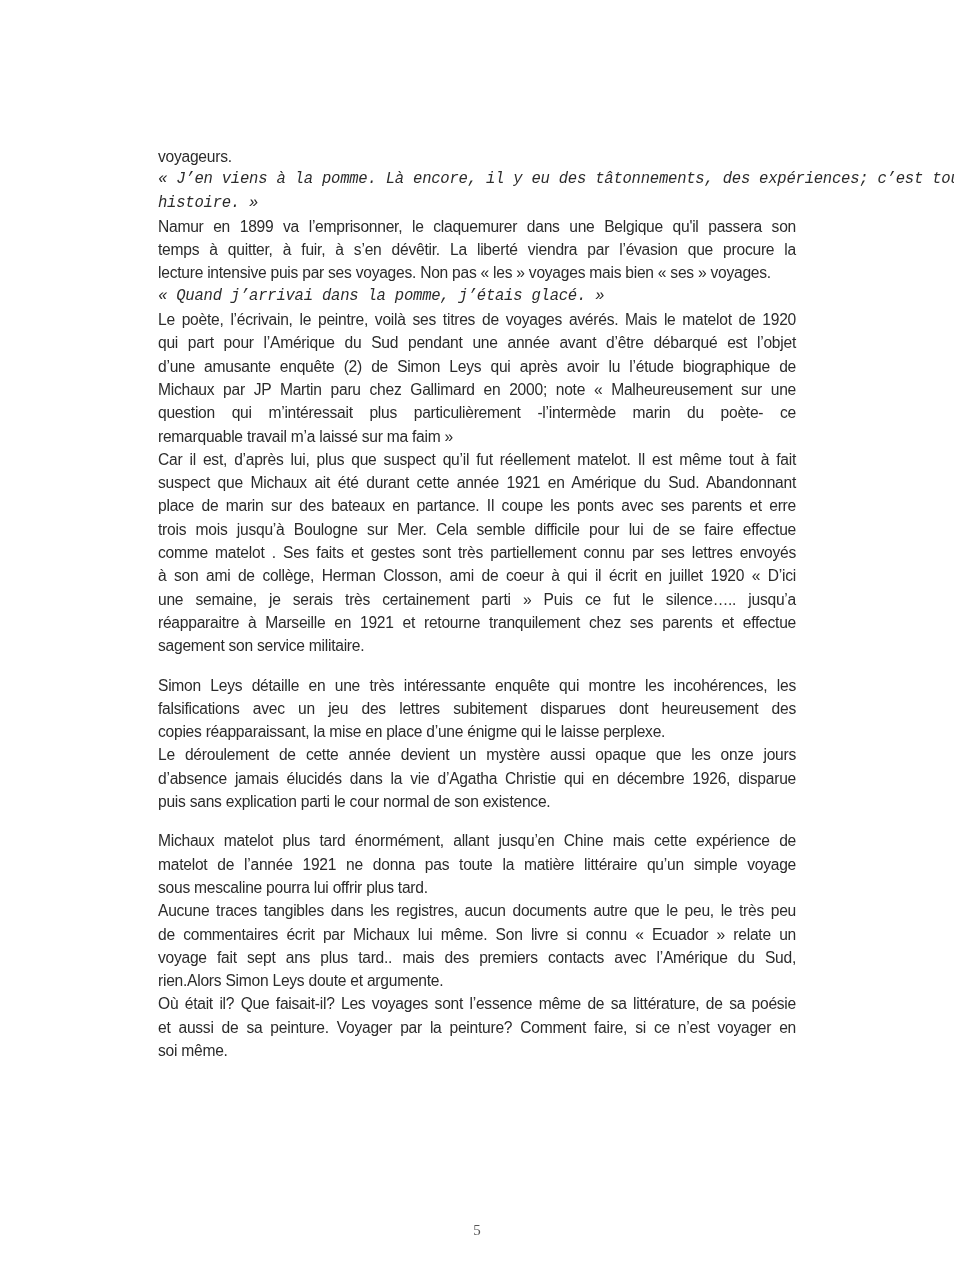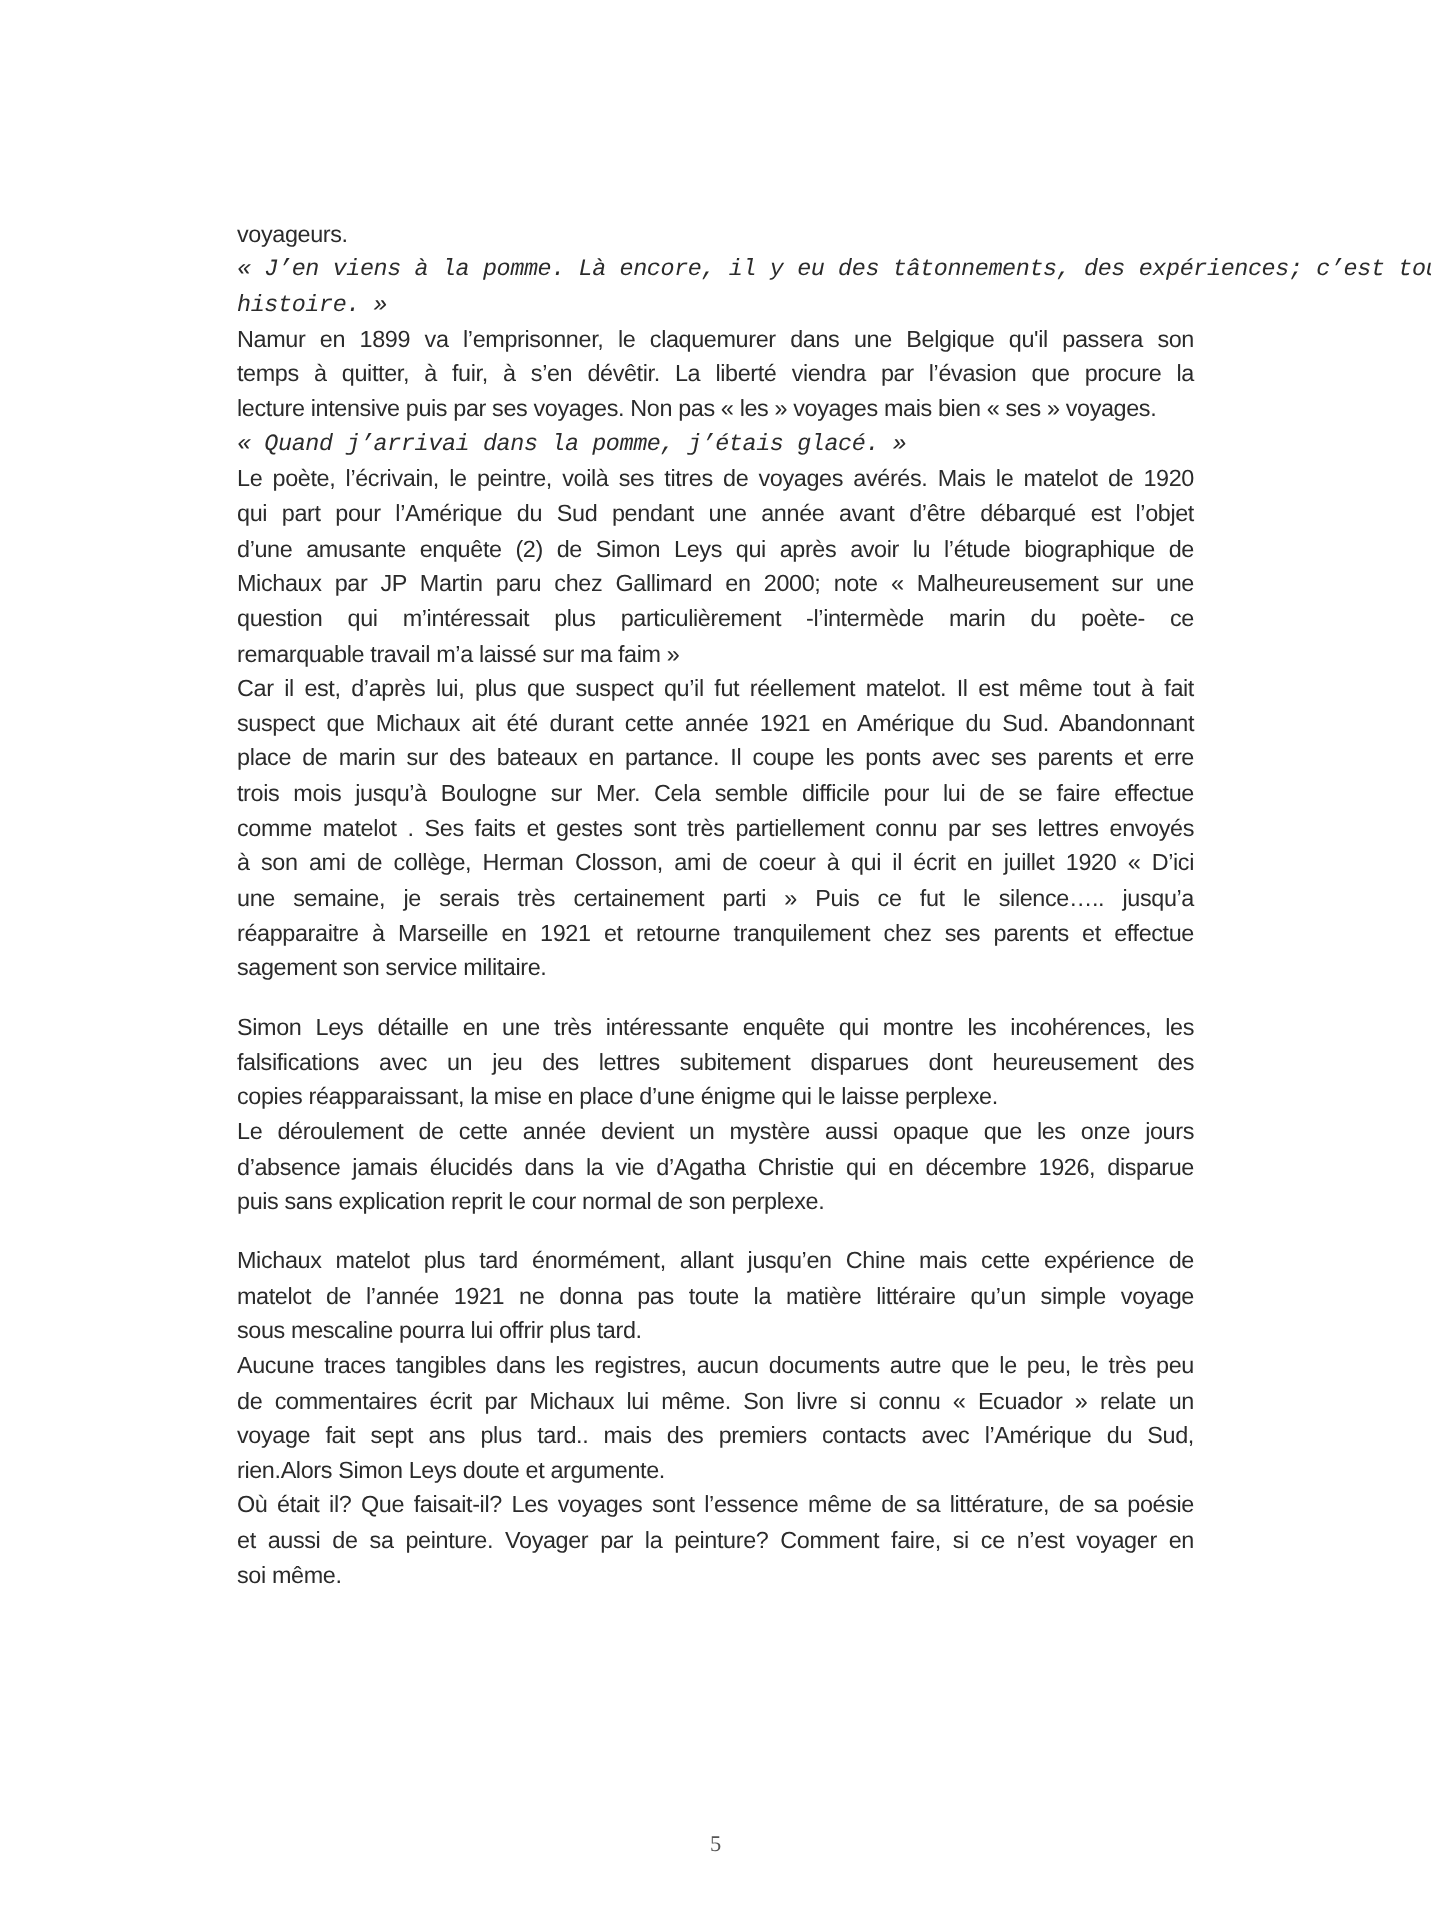--- a/index.html
+++ b/index.html
@@ -54,21 +54,21 @@
     </div>
     <div class="gap"></div>
     <div class="paragraph">
       <span class="line">Simon Leys détaille en une très intéressante enquête qui montre les incohérences, les</span>
       <span class="line">falsifications avec un jeu des lettres subitement disparues dont heureusement des</span>
       <span class="line last">copies réapparaissant, la mise en place d’une énigme qui le laisse perplexe.</span>
     </div>
     <div class="paragraph">
       <span class="line">Le déroulement de cette année devient un mystère aussi opaque que les onze jours</span>
       <span class="line">d’absence jamais élucidés dans la vie d’Agatha Christie qui en décembre 1926, disparue</span>
-      <span class="line last">puis sans explication reprit le cour normal de son perplexe.</span>
+      <span class="line last">puis sans explication parti le cour normal de son existence.</span>
     </div>
     <div class="gap"></div>
     <div class="paragraph">
       <span class="line">Michaux matelot plus tard énormément, allant jusqu’en Chine mais cette expérience de</span>
       <span class="line">matelot  de l’année 1921 ne donna pas toute la matière littéraire qu’un simple voyage</span>
       <span class="line last">sous mescaline pourra lui offrir plus tard.</span>
     </div>
     <div class="paragraph">
       <span class="line">Aucune traces tangibles dans les registres, aucun documents autre que le peu, le très peu</span>
       <span class="line">de commentaires écrit par Michaux lui même. Son livre si connu « Ecuador » relate un</span>

